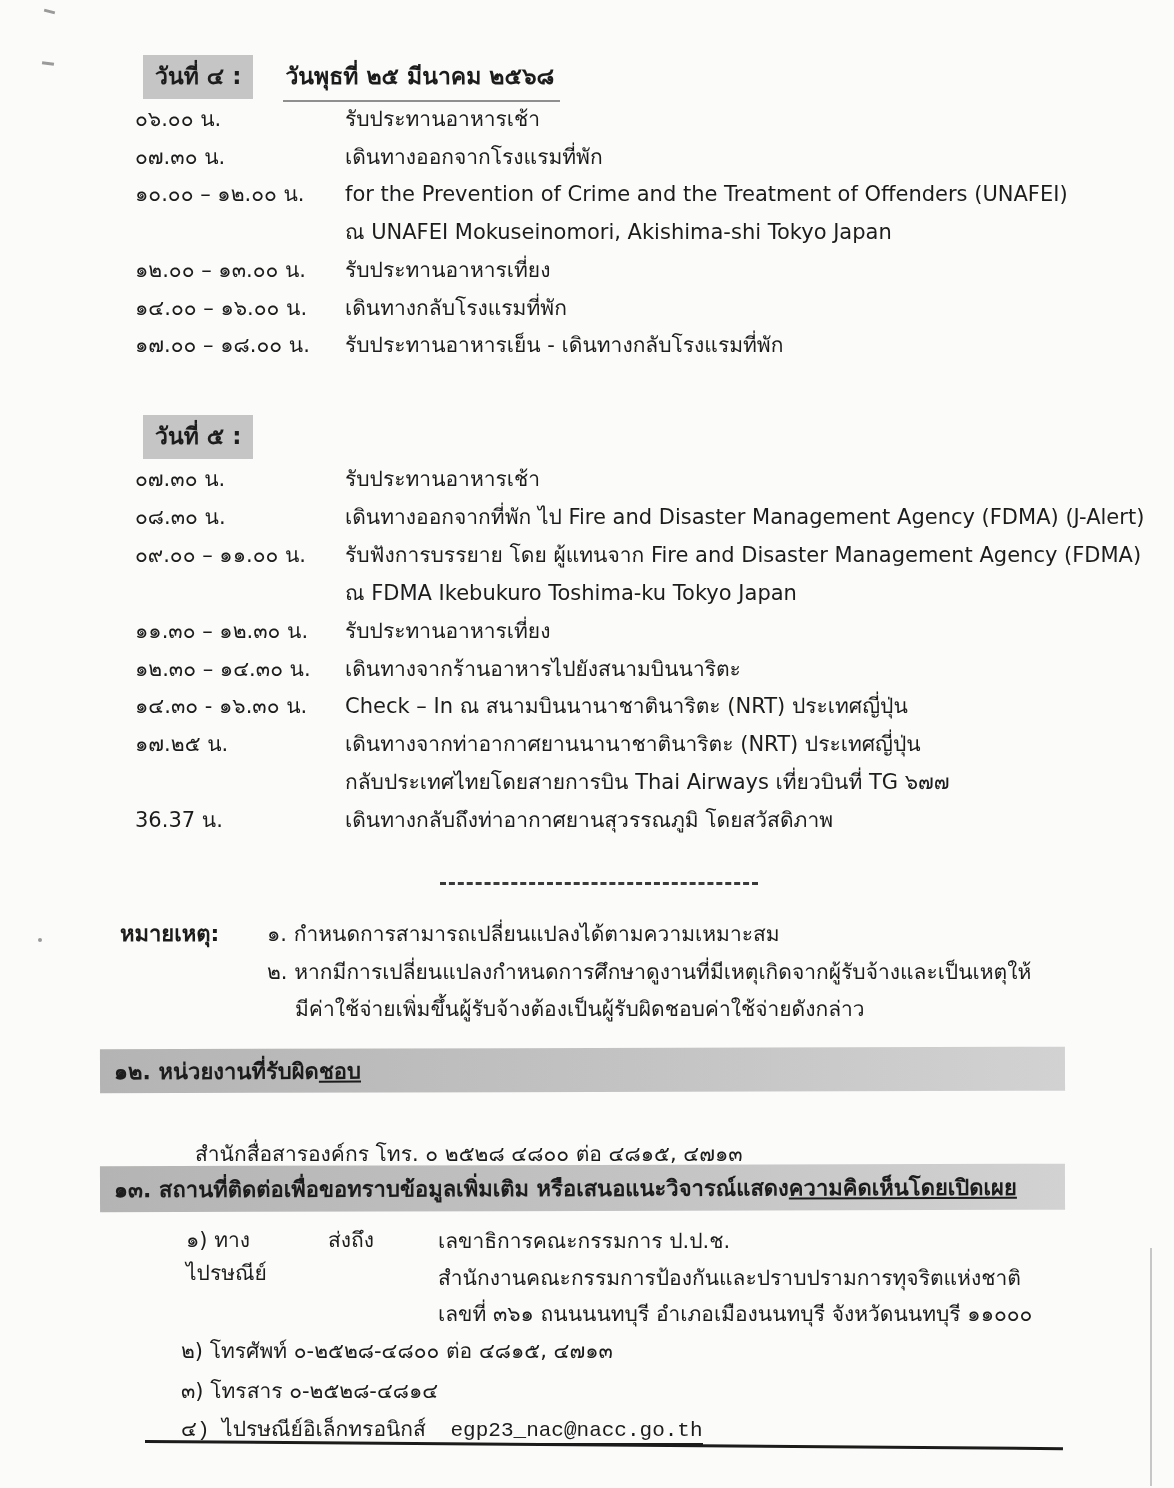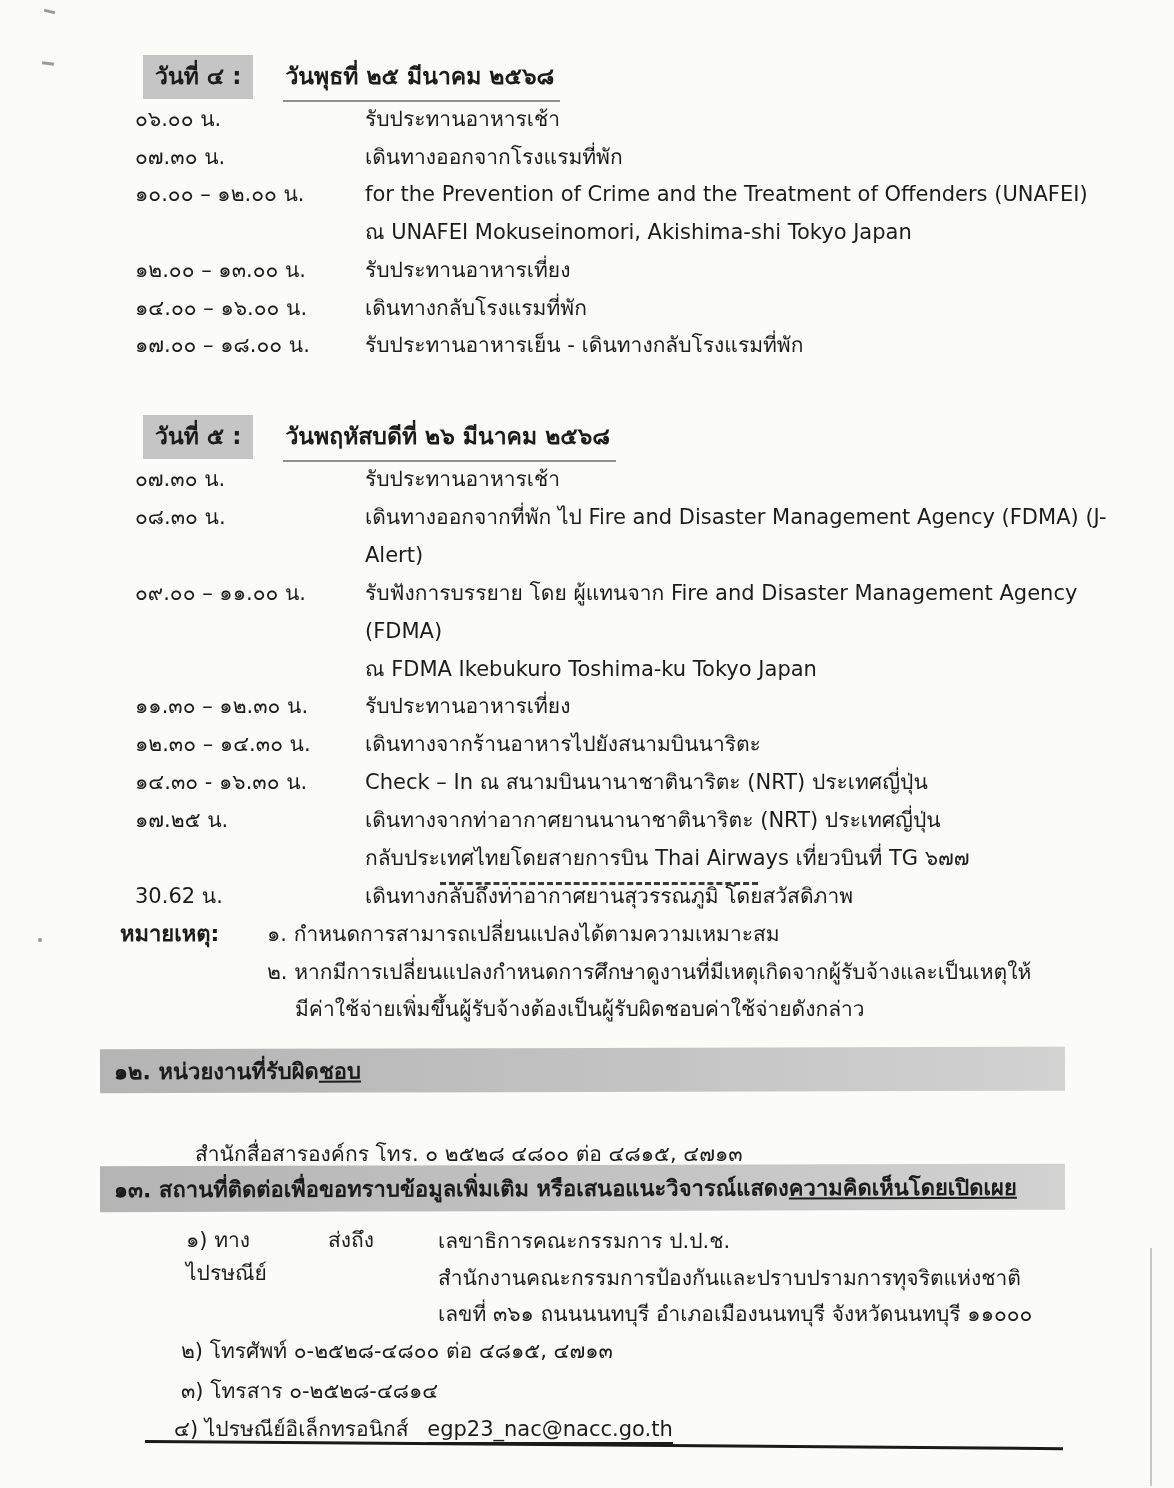--- a/index.html
+++ b/index.html
@@ -16,21 +16,21 @@
   .artifact{position:absolute;background:#9a9a9a;}
   .edge-line{position:absolute;background:#c7c7c7;}
 
   
   .day-header{position:absolute;display:flex;align-items:flex-start;font-size:23px;font-weight:bold;gap:16px;}
   .day-label{background:#c5c5c5;padding:3px 12px 5px 12px;}
   .day-date{margin-left:14px;padding:3px 6px 6px 2px;border-bottom:2px solid #8f8f8f;}
 
   
   .schedule{position:absolute;font-size:21px;line-height:37.7px;}
-  .srow{display:flex;gap:20px;}
+  .srow{display:flex;}
   .stime{width:210px;flex:0 0 210px;white-space:nowrap;}
   .sdesc{flex:1;}
 
   
   .divider{position:absolute;border-top:3px dashed #3a3a3a;}
 
   
   .notes-label{position:absolute;font-size:22px;font-weight:bold;}
   .notes-items{position:absolute;font-size:21px;line-height:37.5px;}
   .notes-cont{padding-left:28px;}
@@ -108,21 +108,20 @@
     <div class="srow">
       <div class="stime">๑๗.๐๐ – ๑๘.๐๐ น.</div>
       <div class="sdesc">
           <div>รับประทานอาหารเย็น - เดินทางกลับโรงแรมที่พัก</div>
         </div>
     </div>
   </div>
 
   <div class="day-header" style="left:143px;top:415px;">
     <span class="day-label">วันที่ ๕ :</span>
-    <span class="day-date">วันพฤหัสบดีที่ ๒๖ มีนาคม ๒๕๖๘</span>
   </div>
 
   <div class="schedule" style="left:135px;top:461px;width:1010px;line-height:37.9px;">
     <div class="srow">
       <div class="stime">๐๗.๓๐ น.</div>
       <div class="sdesc">
           <div>รับประทานอาหารเช้า</div>
         </div>
     </div>
     <div class="srow">
@@ -157,21 +156,21 @@
         </div>
     </div>
     <div class="srow">
       <div class="stime">๑๗.๒๕ น.</div>
       <div class="sdesc">
         <div>เดินทางจากท่าอากาศยานนานาชาตินาริตะ (NRT) ประเทศญี่ปุ่น</div>
         <div>กลับประเทศไทยโดยสายการบิน Thai Airways เที่ยวบินที่ TG ๖๗๗</div>
       </div>
     </div>
     <div class="srow">
-      <div class="stime">30.62 น.</div>
+      <div class="stime">36.37 น.</div>
       <div class="sdesc">
           <div>เดินทางกลับถึงท่าอากาศยานสุวรรณภูมิ โดยสวัสดิภาพ</div>
         </div>
     </div>
   </div>
 
   <div class="divider" style="left:440px;top:882px;width:318px;"></div>
 
   <div class="notes-label" style="left:120px;top:916px;">หมายเหตุ:</div>
   <div class="notes-items" style="left:267px;top:916px;width:800px;">
@@ -198,20 +197,20 @@
       <div class="c-lines">
         <div>เลขาธิการคณะกรรมการ ป.ป.ช.</div>
         <div>สำนักงานคณะกรรมการป้องกันและปราบปรามการทุจริตแห่งชาติ</div>
         <div>เลขที่ ๓๖๑ ถนนนนทบุรี อำเภอเมืองนนทบุรี จังหวัดนนทบุรี ๑๑๐๐๐</div>
       </div>
     </div>
   </div>
 
   <div class="contact-item" style="left:175px;top:1334px;">๒) โทรศัพท์ ๐-๒๕๒๘-๔๘๐๐ ต่อ ๔๘๑๕, ๔๗๑๓</div>
   <div class="contact-item" style="left:175px;top:1374px;">๓) โทรสาร ๐-๒๕๒๘-๔๘๑๔</div>
-  <div class="contact-item" style="left:168px;top:1412px;">
+  <div class="contact-item" style="left:175px;top:1412px;font-family:Liberation Mono, monospace;">
     <span>๔) ไปรษณีย์อิเล็กทรอนิกส์</span>
     <span class="email">egp23_nac@nacc.go.th</span>
   </div>
 
   <div class="bottom-rule" style="left:145px;top:1440px;width:918px;height:3px;"></div>
 
 </div>
 
 </body></html>

